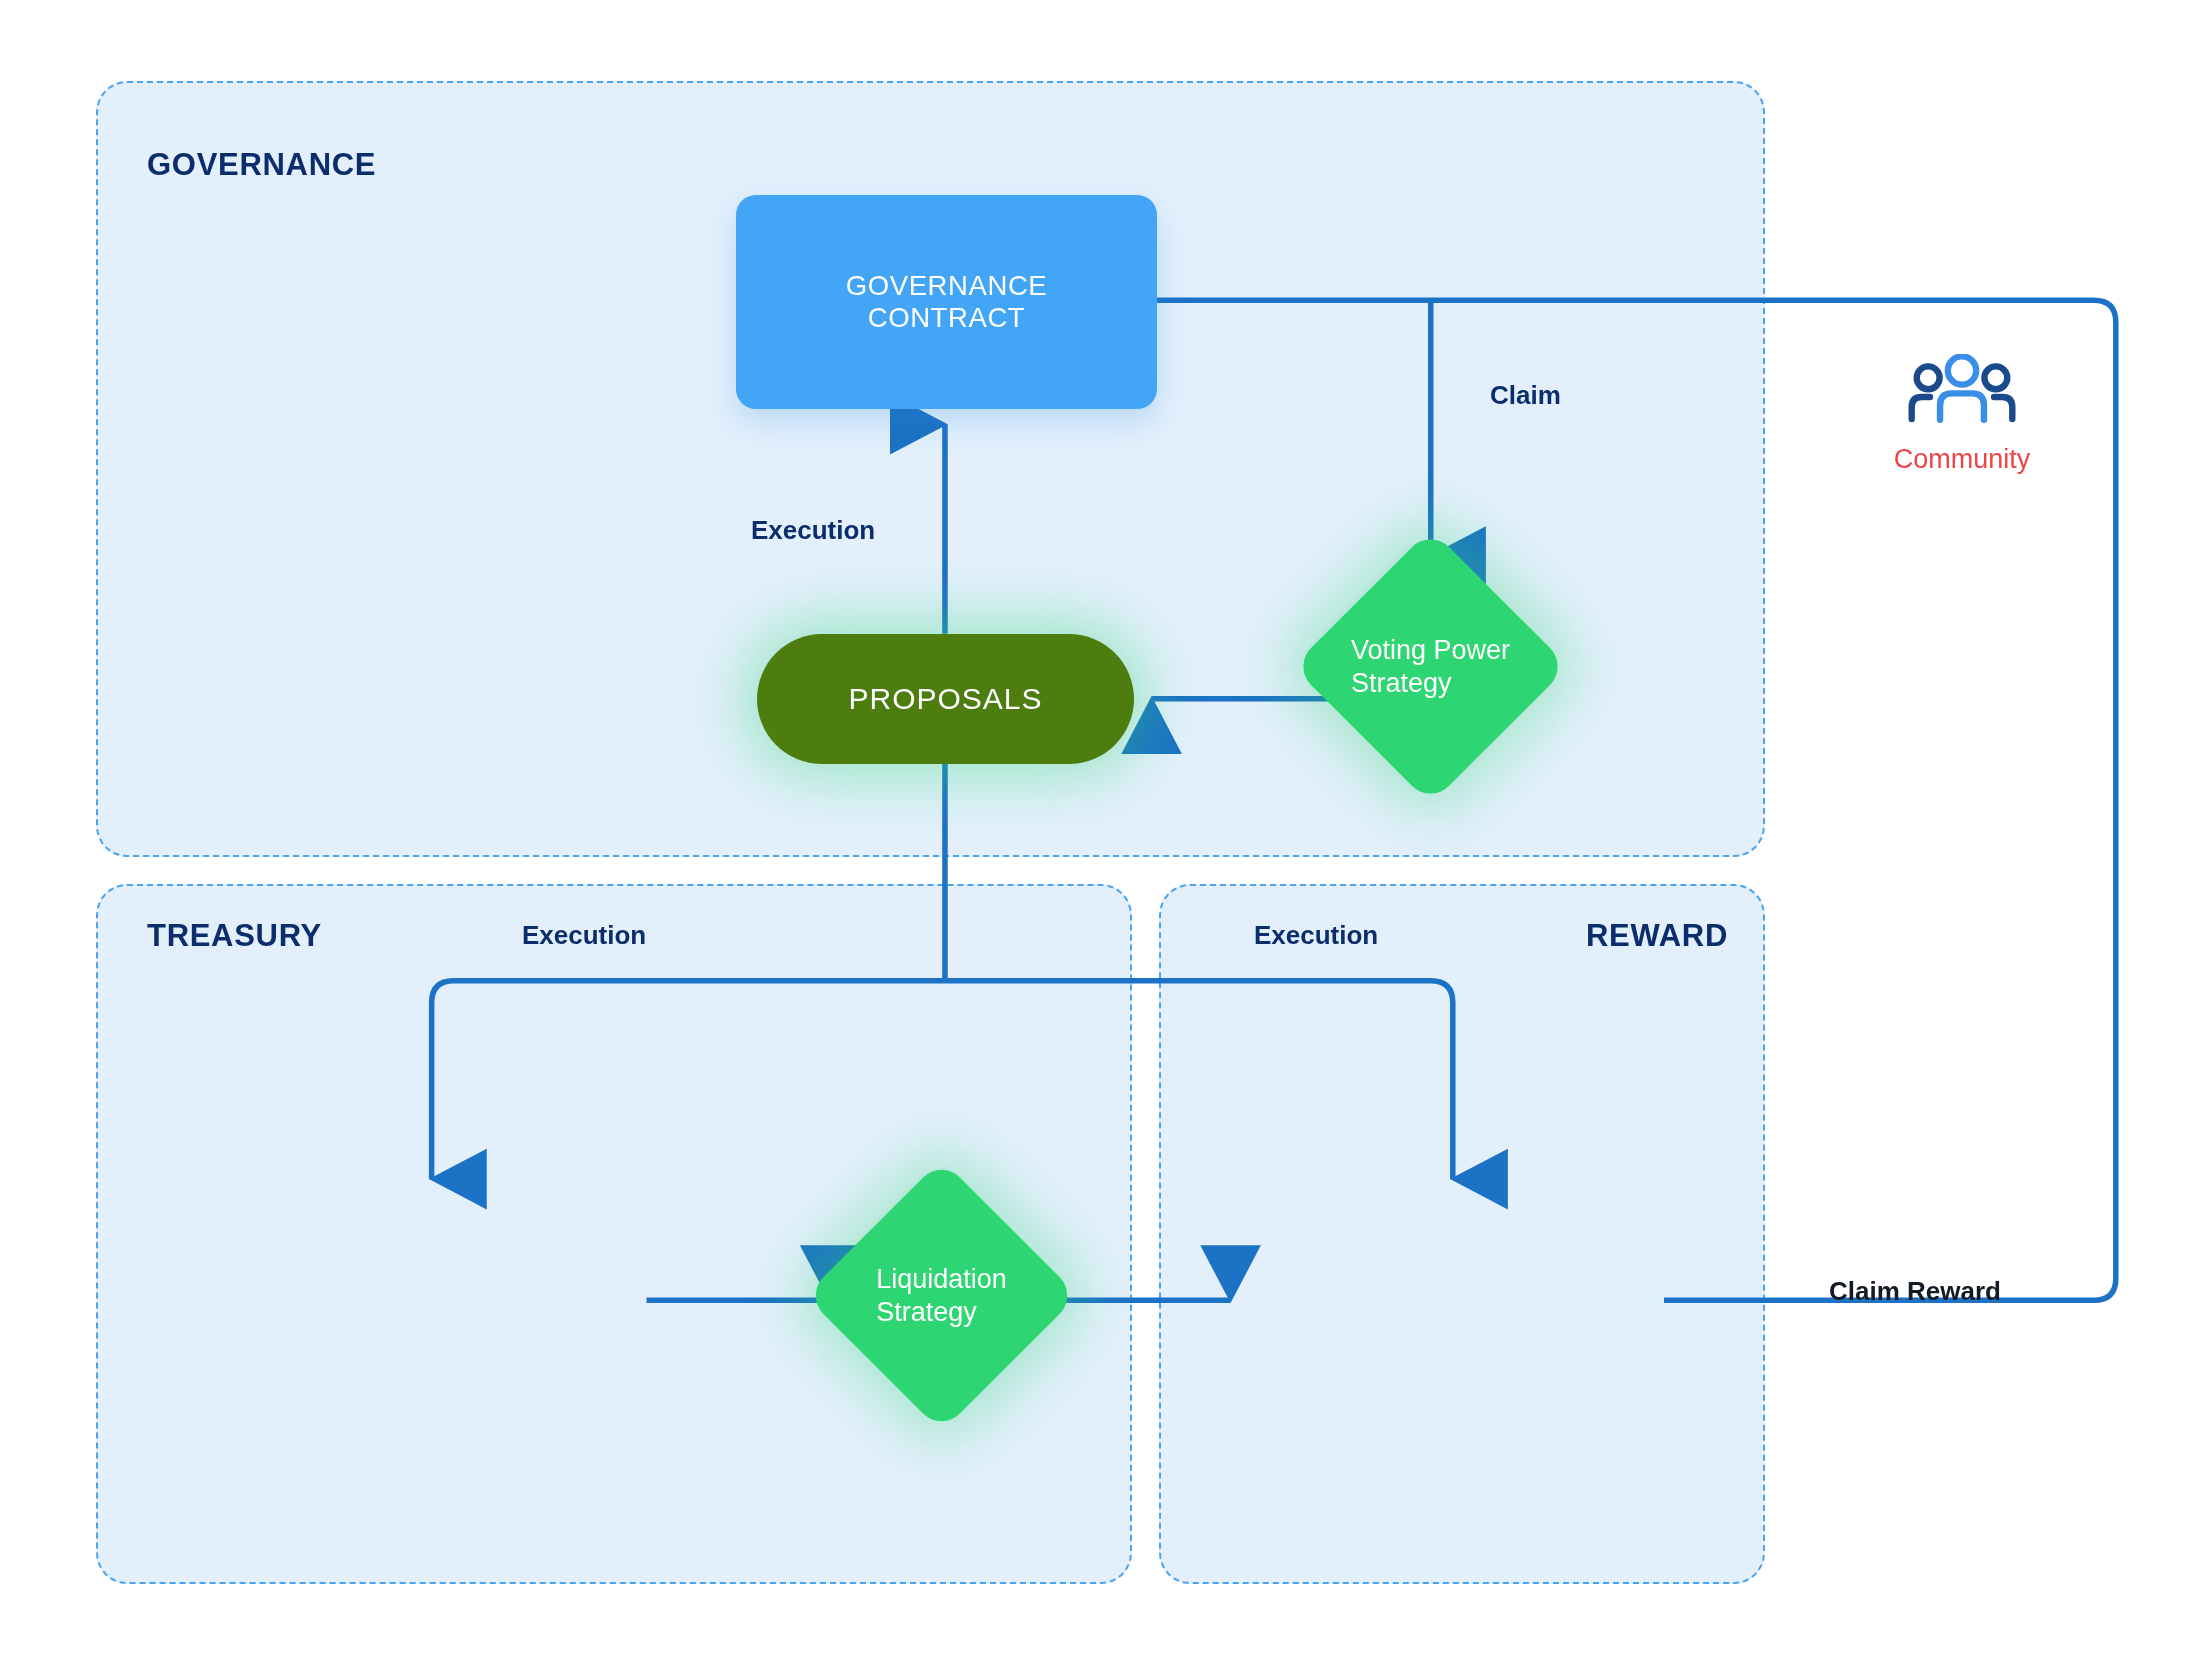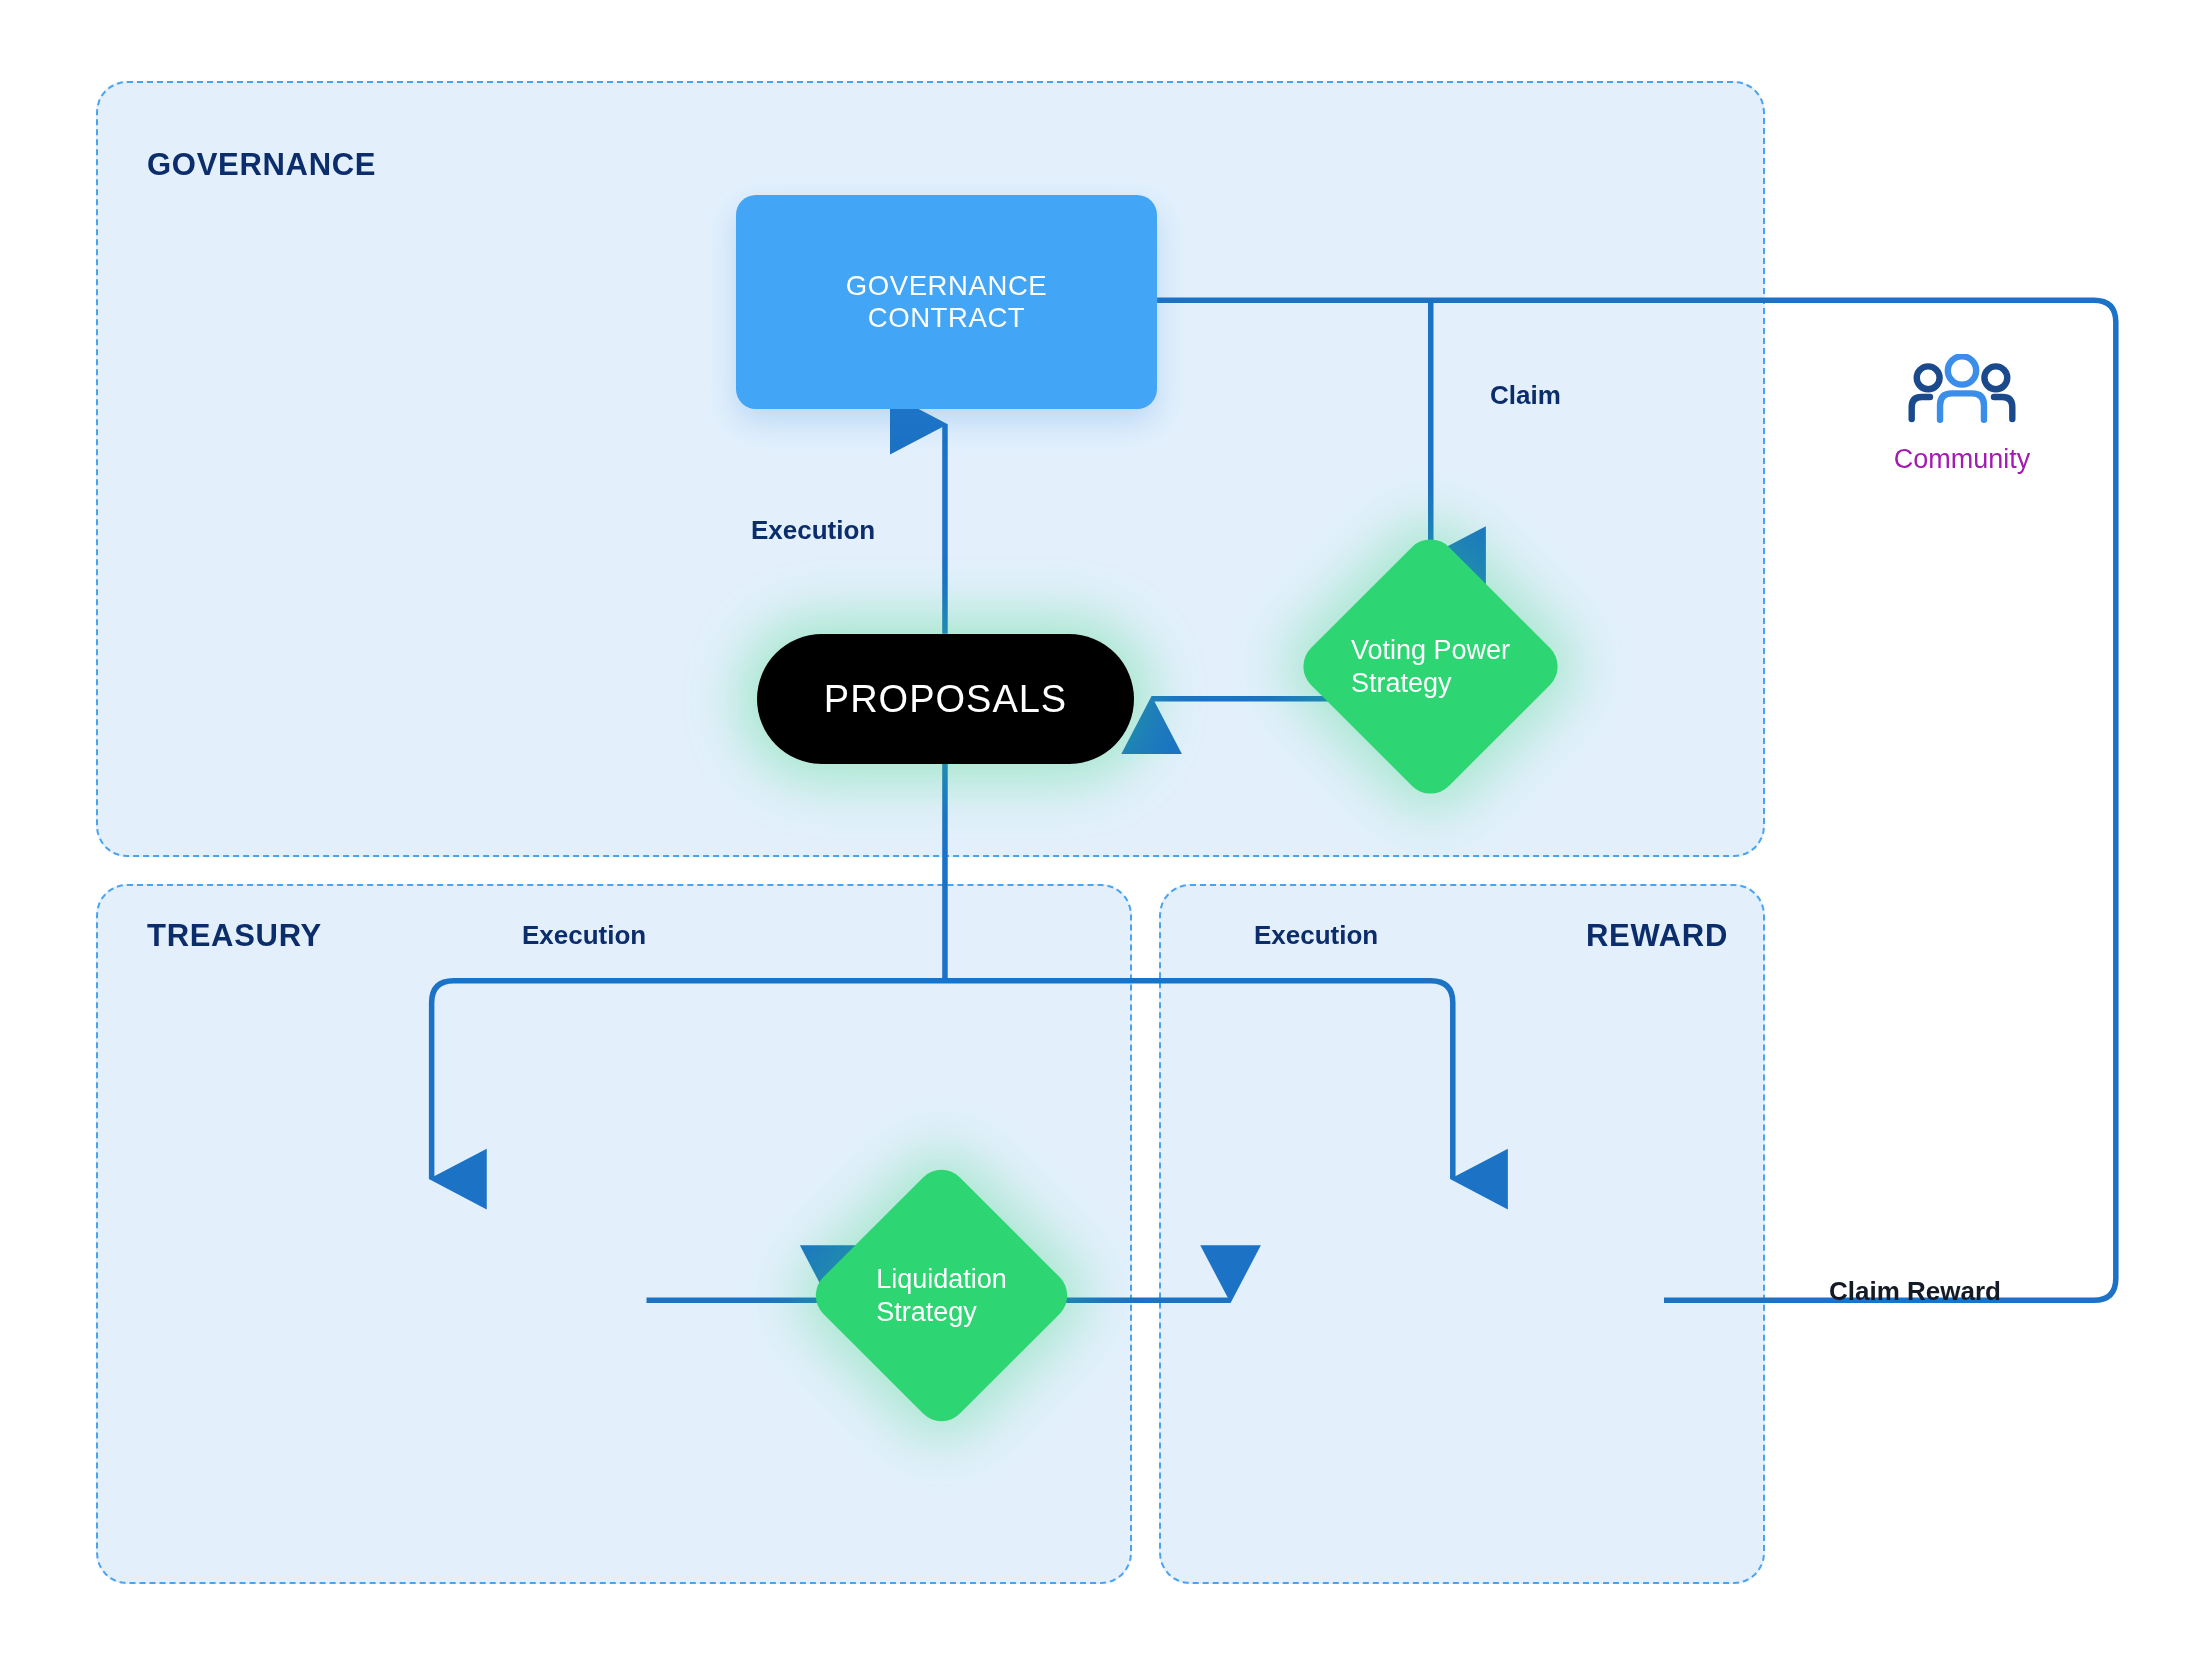--- a/index.html
+++ b/index.html
@@ -70,23 +70,23 @@
     font-weight: normal;
     letter-spacing: 0.6px;
     line-height: 1.18;
     box-shadow: 0 13px 31px rgba(40,130,220,0.22);
   }
   #node-governance-contract { left: 736px;  top: 195px;  width: 421px; height: 214px; }
   #node-treasury-contract   { left: 220px;  top: 1194px; width: 426px; height: 213px; }
   #node-reward-contract     { left: 1245px; top: 1194px; width: 419px; height: 213px; }
 
   .node-pill {
-    background: #000000;
+    background: #4d7c0f;
     border-radius: 917px;
-    font-size: 38px;
+    font-size: 30px;
     letter-spacing: 1px;
     box-shadow: 0 0 53px 18.4px rgba(46,213,115,0.34);
   }
   #node-proposals { left: 757px; top: 634px; width: 377px; height: 130px; }
 
   .diamond-wrap {
     position: absolute;
   }
   .diamond-shape {
     position: absolute;
@@ -144,21 +144,21 @@
     text-align: center;
   }
   #community-icon {
     display: block;
     margin: 0 auto;
   }
   #community-label {
     margin-top: 14.7px;
     font-size: 27px;
     font-weight: normal;
-    color: #a21caf;
+    color: #ef4444;
     white-space: nowrap;
   }
 </style>
 </head>
 <body>
 
 <div id="stage">
 
   <div class="panel" id="panel-governance"></div>
   <div class="panel" id="panel-treasury"></div>

